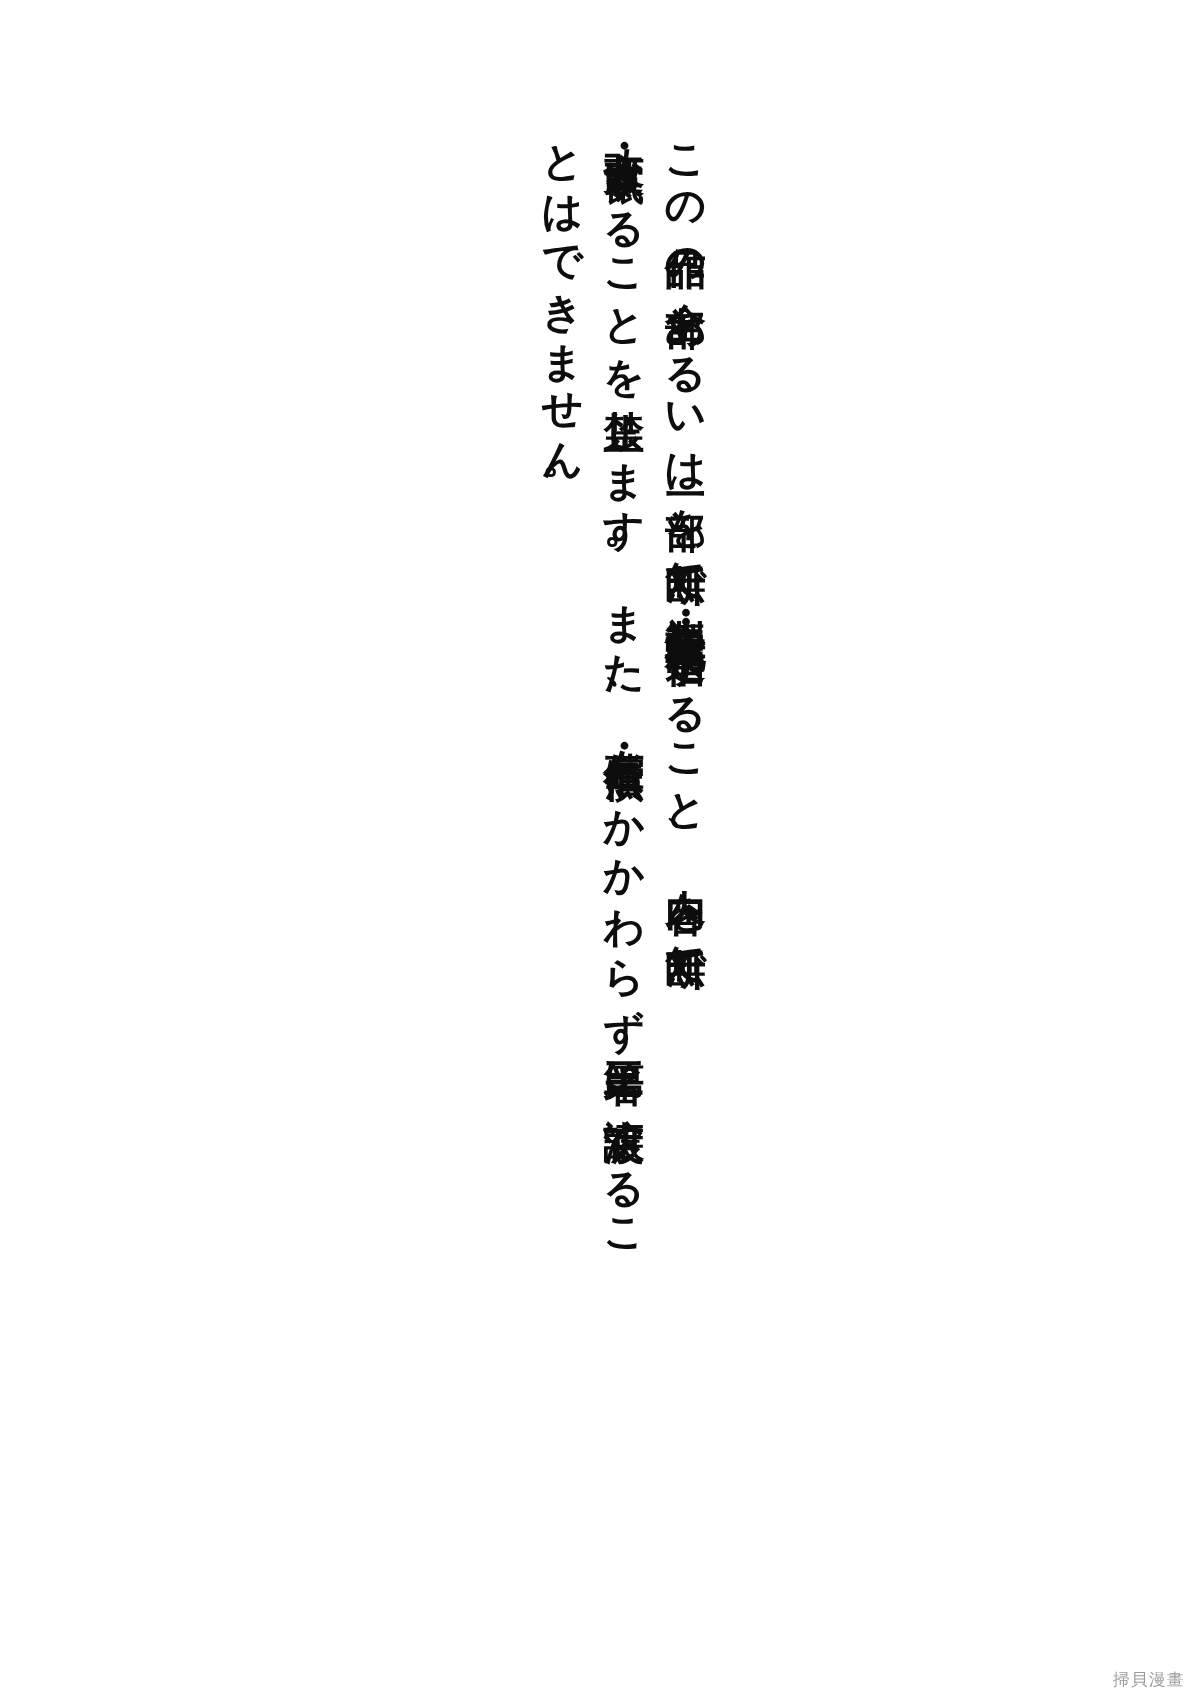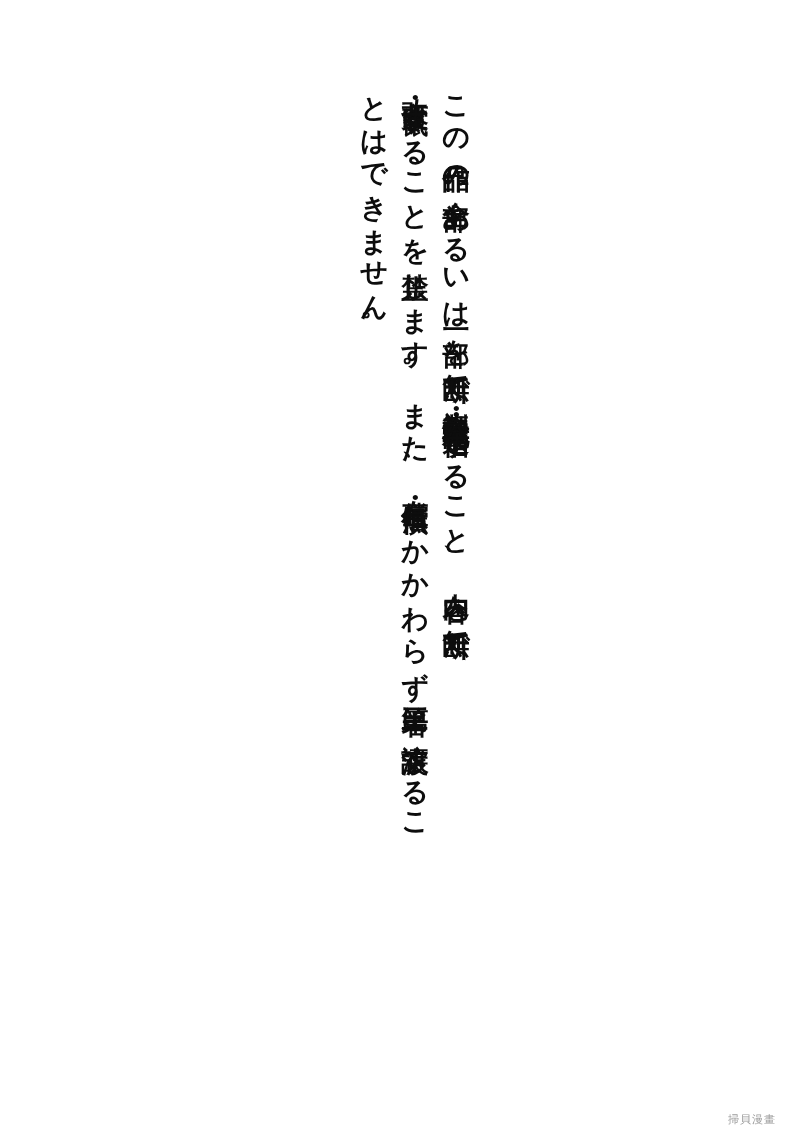--- a/index.html
+++ b/index.html
@@ -48,21 +48,21 @@
     height: 990px;
   }
 
   .notice-line.line-2 {
     height: 250px;
   }
 
   
   .credit {
     position: absolute;
-    right: 24px;
+    right: 10px;
     bottom: 10px;
     font-family: Liberation Mono, monospace;
     font-size: 11px;
     color: #9a9a9a;
     letter-spacing: 1px;
     user-select: none;
   }
 </style>
 </head>
 <body>

